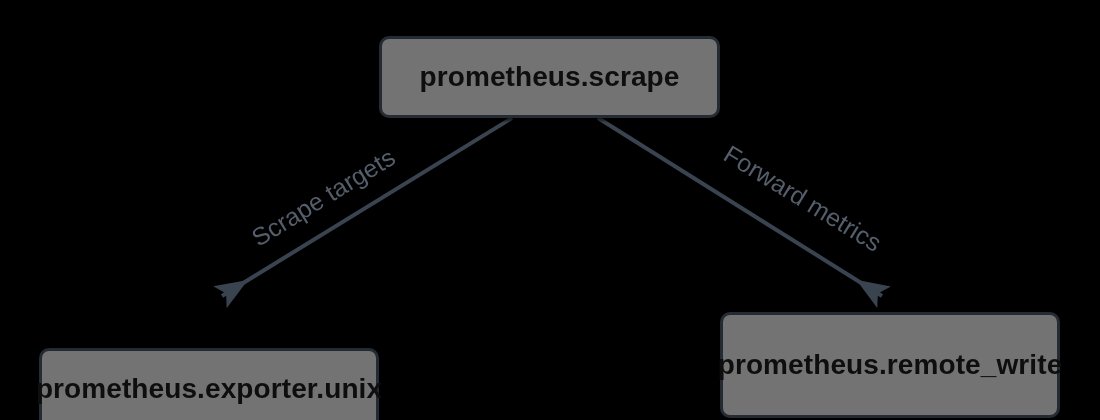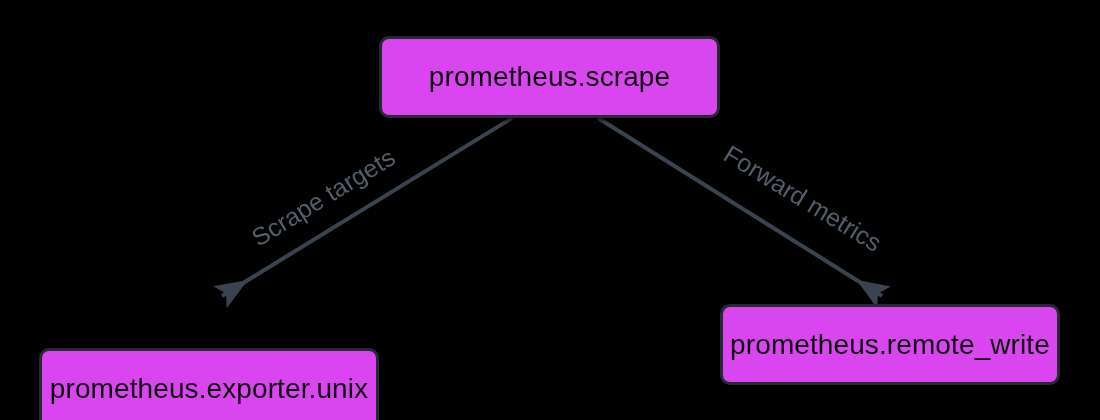--- a/index.html
+++ b/index.html
@@ -25,39 +25,40 @@
     position: absolute;
     top: 0;
     left: 0;
     width: 1100px;
     height: 420px;
     display: block;
   }
   .node-box {
     position: absolute;
     box-sizing: border-box;
-    background: #d946ef;
+    background: #737373;
     border: 3px solid #252b33;
     border-radius: 10px;
     display: flex;
     align-items: center;
     justify-content: center;
     box-shadow: 2px 3px 3px rgba(0,0,0,0.55);
+    font-weight: bold;
   }
   .node-label {
     color: #0e0e0e;
     font-family: "Liberation Sans", sans-serif;
     font-size: 28px;
     line-height: 1;
     letter-spacing: 0.1px;
     white-space: nowrap;
   }
   #node-scrape      { left: 379px; top: 36px;  width: 341px; height: 82px; }
   #node-exporter    { left: 39px;  top: 300px; width: 340px; height: 82px; margin-top: 48px; }
-  #node-remotewrite { left: 720px; top: 304px; width: 340px; height: 81px; }
+  #node-remotewrite { left: 720px; top: 312px; width: 340px; height: 106px; }
 
   .edge-label {
     position: absolute;
     color: #555e6b;
     font-family: "Liberation Sans", sans-serif;
     font-size: 25px;
     line-height: 1;
     white-space: nowrap;
     transform-origin: 50% 50%;
   }

